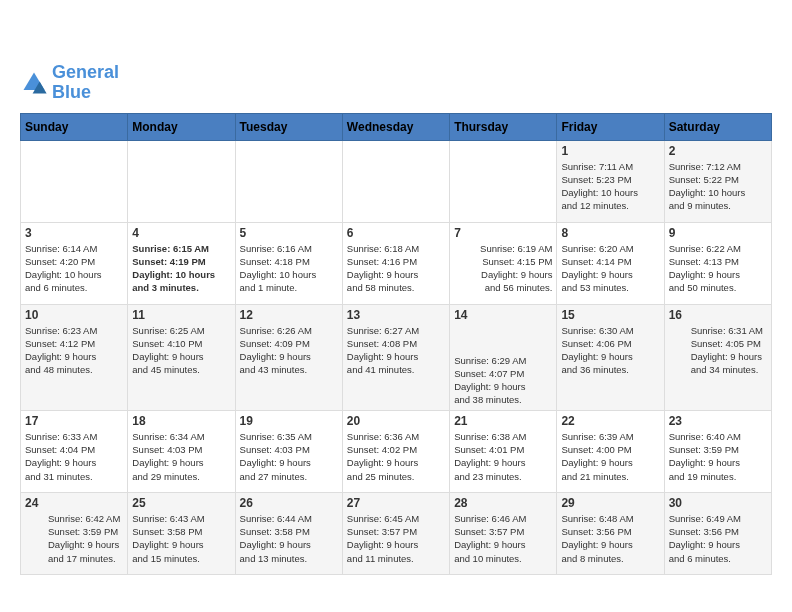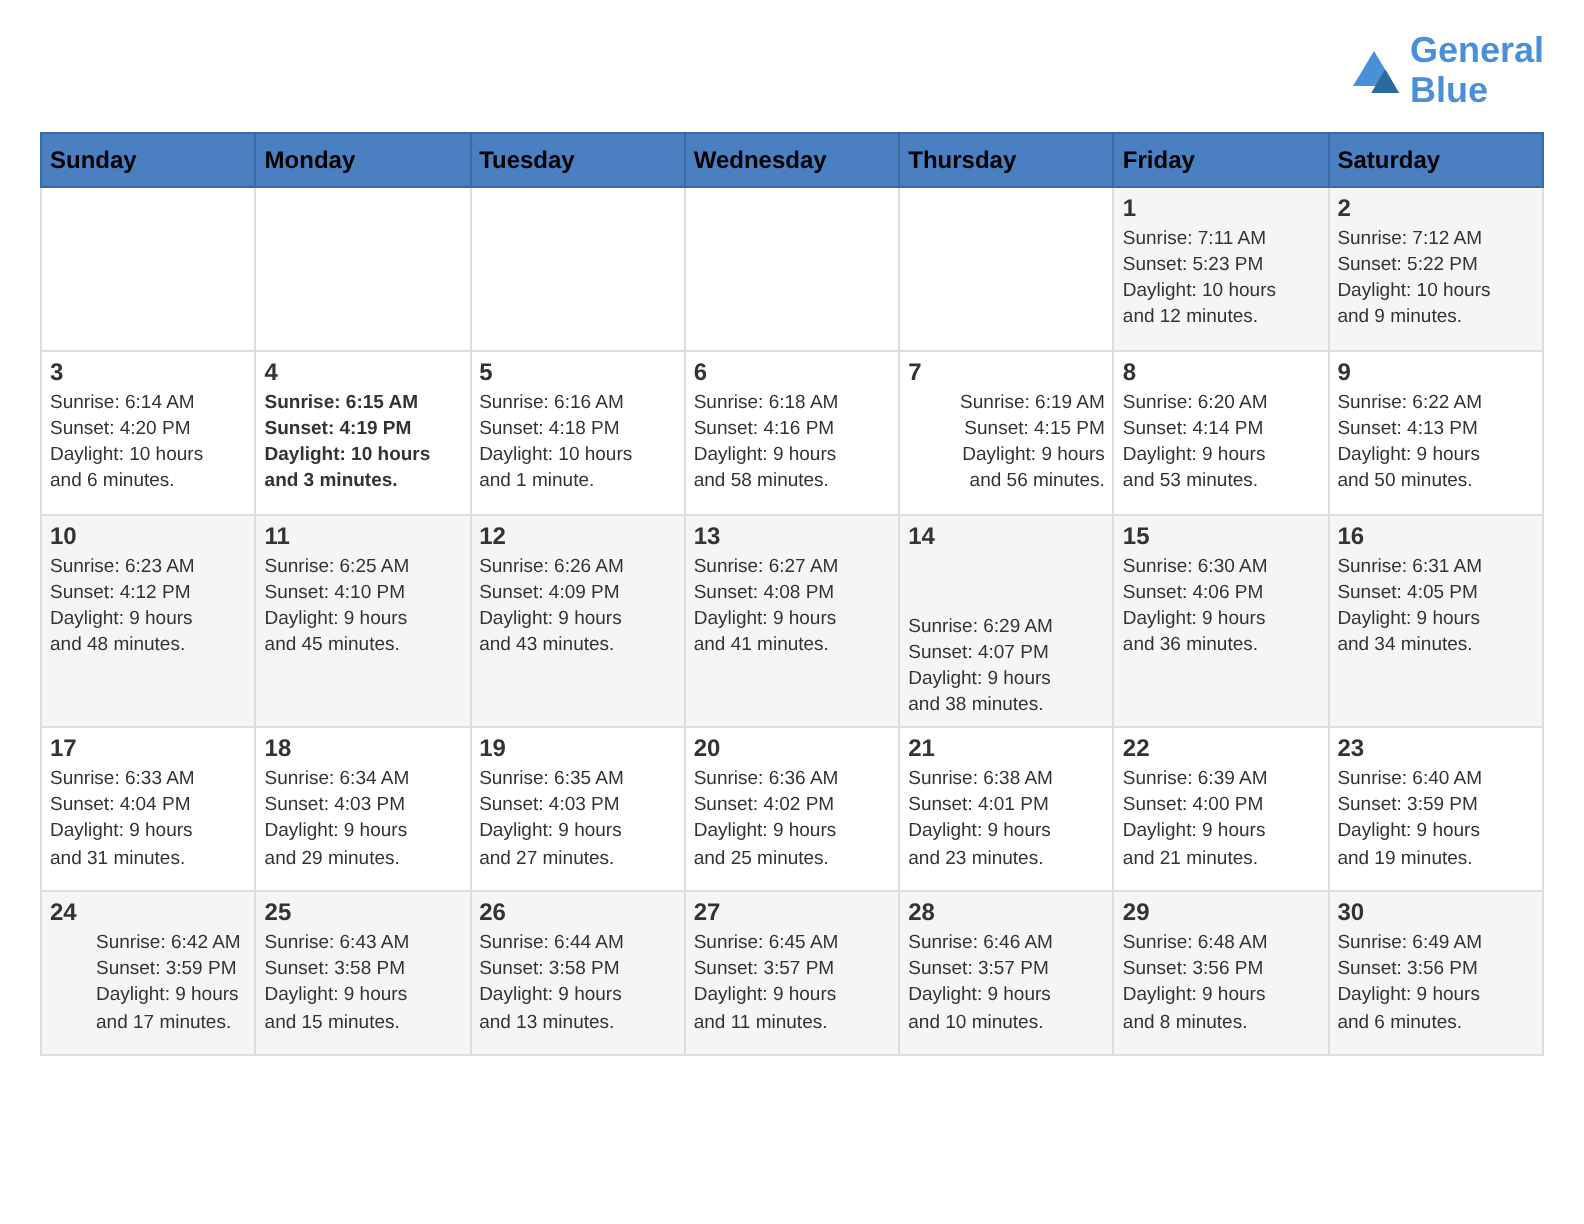--- a/index.html
+++ b/index.html
@@ -9,23 +9,24 @@
       width: 792px;
       min-height: 612px;
       overflow: hidden;
     }
     .page {
       width: 792px;
       padding: 16px 20px 10px 20px;
     }
     .header-row {
       display: flex;
-      justify-content: flex-end;
+      justify-content: space-between;
       align-items: flex-start;
       margin-bottom: 10px;
+      margin-top: 47px;
     }
     .logo {
       display: flex;
       align-items: center;
       gap: 4px;
     }
     .logo-text {
       font-size: 18px;
       font-weight: bold;
       color: #333;
@@ -236,21 +237,21 @@
           </td>
           <td>
             <span class="day-num">15</span>
             <div class="day-info" style="white-space: pre-line;">Sunrise: 6:30 AM
 Sunset: 4:06 PM
 Daylight: 9 hours
 and 36 minutes.</div>
           </td>
           <td>
             <span class="day-num">16</span>
-            <div class="day-info" style="white-space: pre-line;">Sunrise: 6:31 AM
+            <div class="day-info" style="white-space: pre-line; margin-left: 22px;">Sunrise: 6:31 AM
 Sunset: 4:05 PM
 Daylight: 9 hours
 and 34 minutes.</div>
           </td>
         </tr>
         <tr>
           <td>
             <span class="day-num">17</span>
             <div class="day-info" style="white-space: pre-line;">Sunrise: 6:33 AM
 Sunset: 4:04 PM

